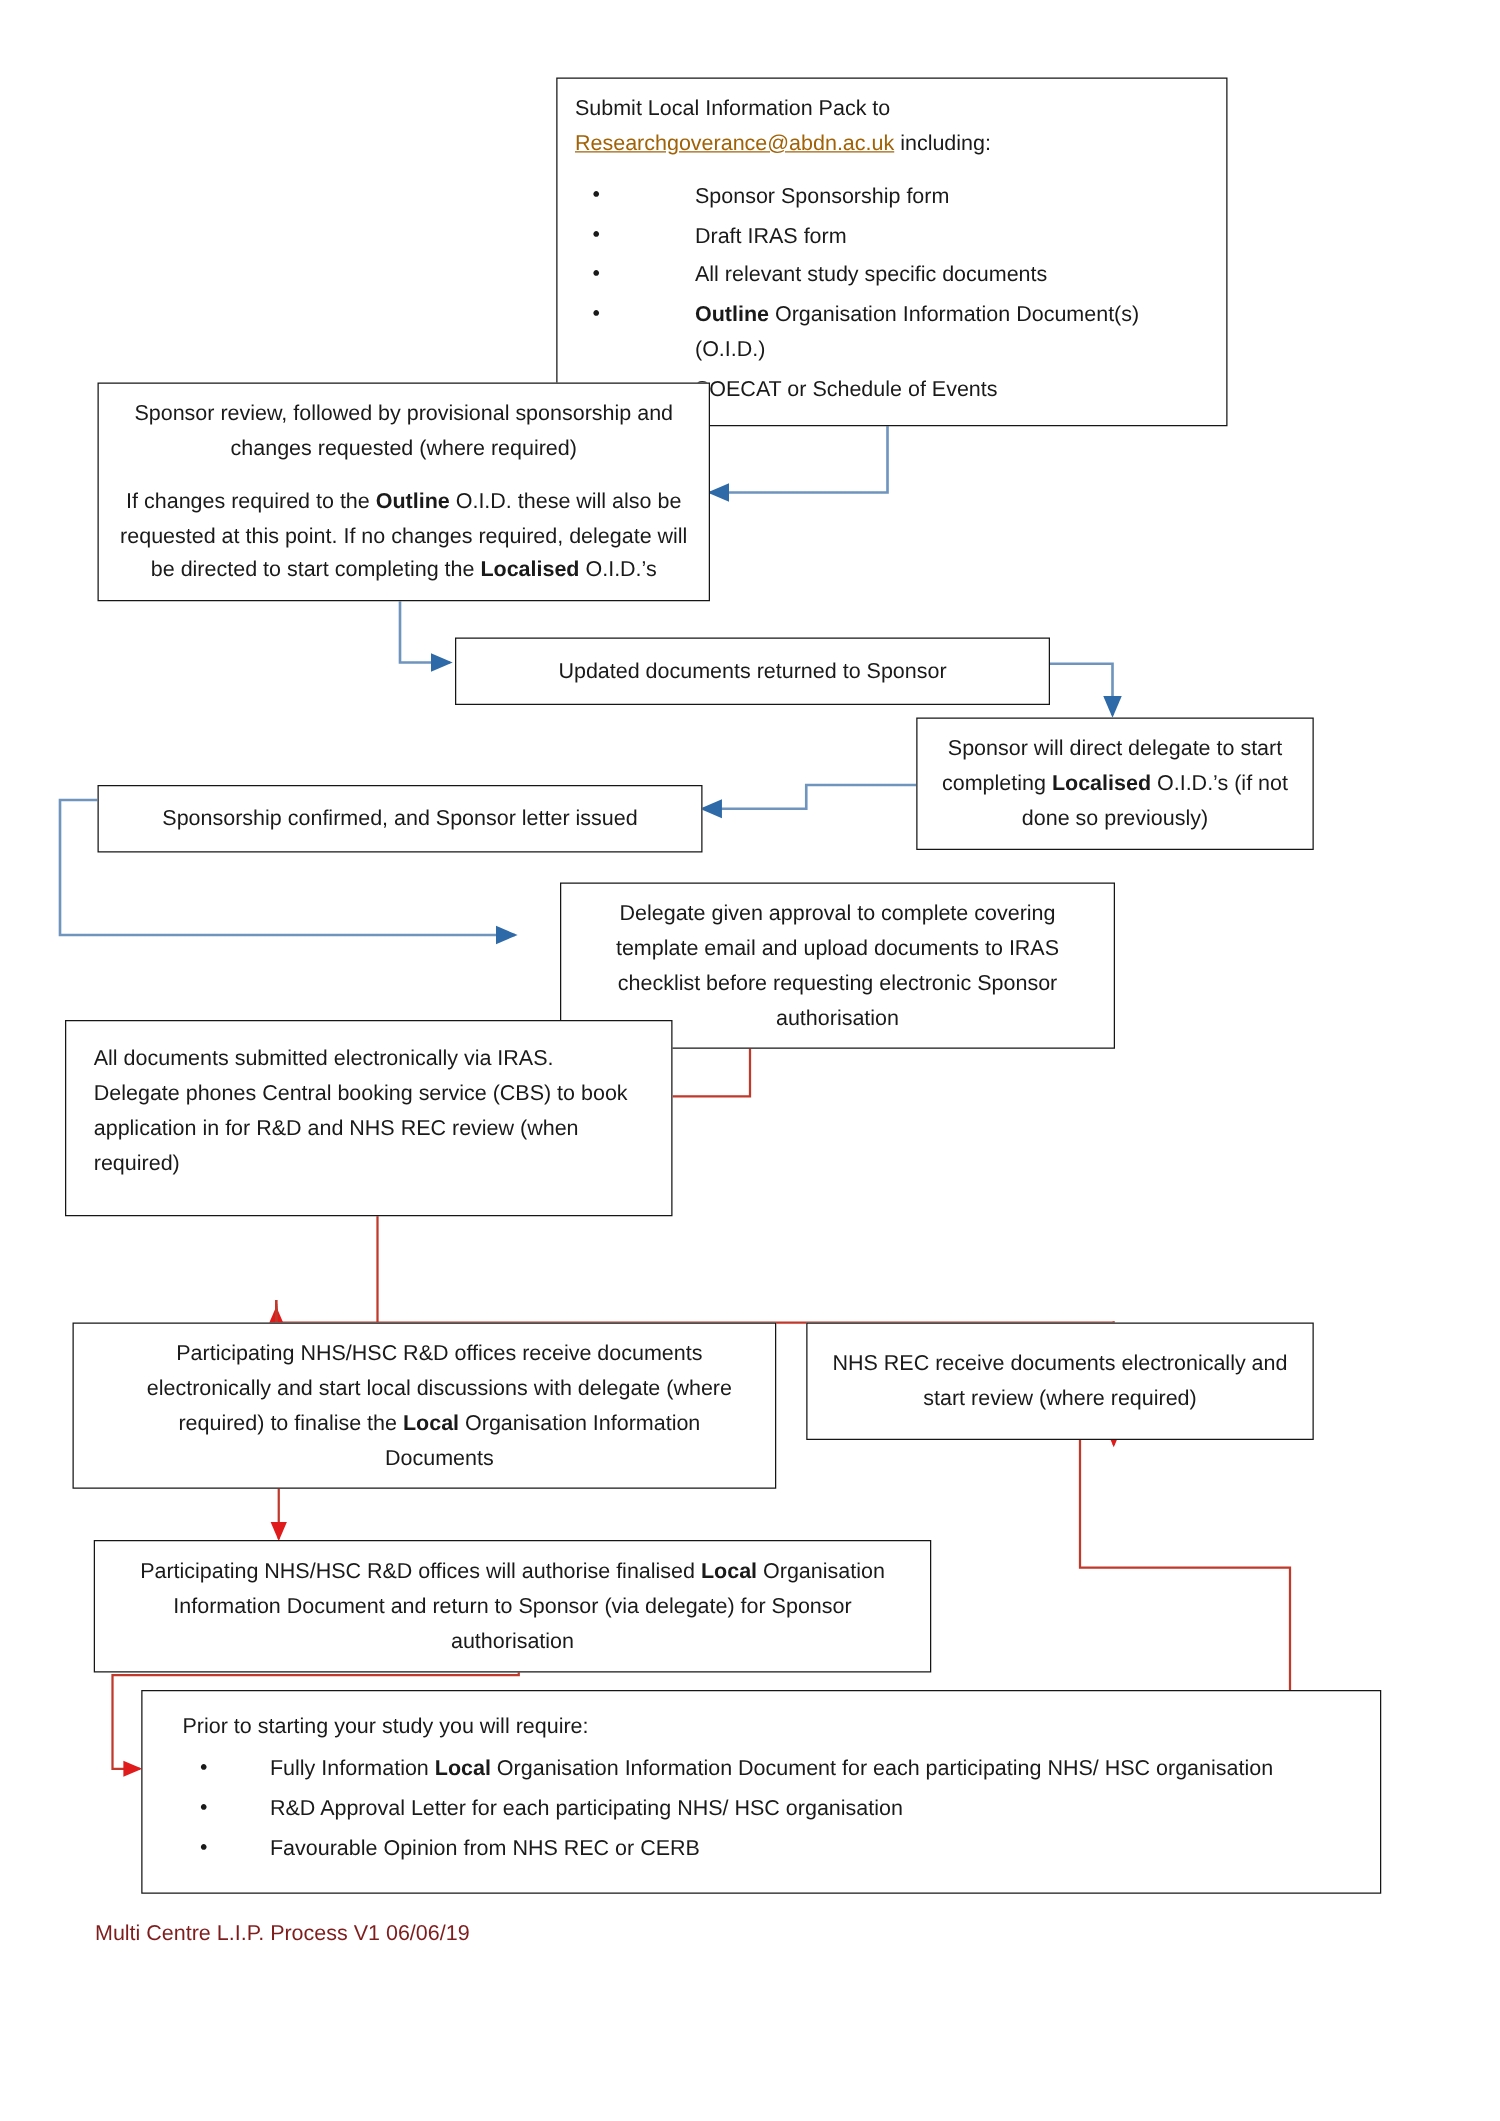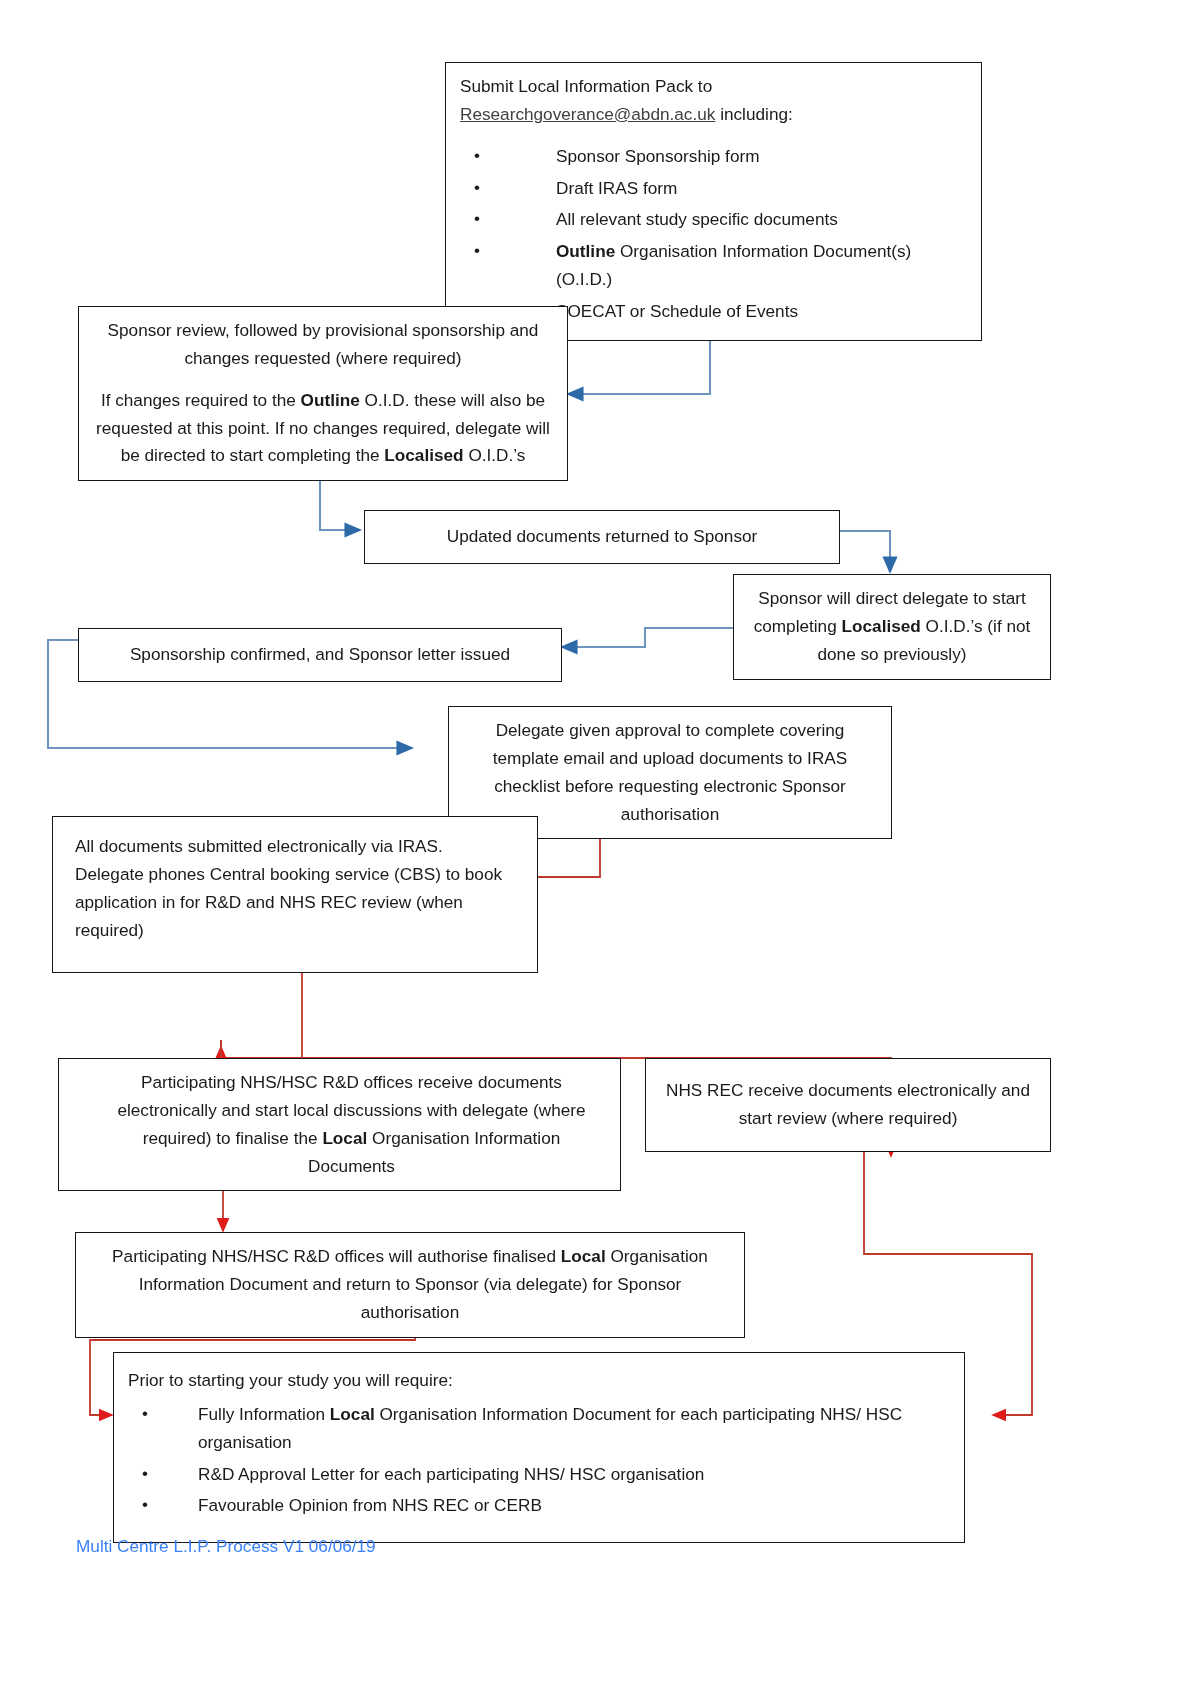--- a/index.html
+++ b/index.html
@@ -38,21 +38,21 @@
     color: #1a1a1a;
     z-index: 3;
   }
   .node .inner {
     padding: 10px 14px;
   }
   .ctr { text-align: center; }
   .lft { text-align: left; }
   b { font-weight: bold; }
   a.mail {
-    color: #404040;
+    color: #a16207;
     text-decoration: underline;
   }
   ul.bullets {
     list-style: none;
     margin: 0;
     padding: 0;
   }
   ul.bullets li {
     position: relative;
     padding-left: 96px;
@@ -69,21 +69,21 @@
   ul.bullets.tight li {
     padding-left: 70px;
   }
   ul.bullets.tight li:before {
     left: 14px;
   }
   .spacer-line { height: 14px; }
   .footer {
     position: absolute;
     font-size: 17.2px;
-    color: #3b82f6;
+    color: #7f1d1d;
     z-index: 3;
   }
 </style>
 </head>
 <body>
 
 <div id="canvas">
 
   <svg class="connectors" viewBox="0 0 1200 1697" xmlns="http://www.w3.org/2000/svg">
     <defs>
@@ -255,21 +255,21 @@
       <div>NHS REC receive documents electronically and start review (where required)</div>
     </div>
   </div>
 
   <div class="node" style="left:75px; top:1232px; width:670px;">
     <div class="inner ctr">
       <div><span>Participating NHS/HSC R&amp;D offices will authorise finalised </span><b>Local</b><span> Organisation Information Document and return to Sponsor (via delegate) for Sponsor authorisation</span></div>
     </div>
   </div>
 
-  <div class="node" style="left:113px; top:1352px; width:852px;">
+  <div class="node" style="left:113px; top:1352px; width:992px;padding-left:18px;">
     <div class="inner lft" style="padding:14px 14px 18px 14px;">
       <div style="margin-bottom:6px;">Prior to starting your study you will require:</div>
       <ul class="bullets tight">
         <li><span>Fully Information </span><b>Local</b><span> Organisation Information Document for each participating NHS/ HSC organisation</span></li>
         <li>R&amp;D Approval Letter for each participating NHS/ HSC organisation</li>
         <li>Favourable Opinion from NHS REC or CERB</li>
       </ul>
     </div>
   </div>
 

